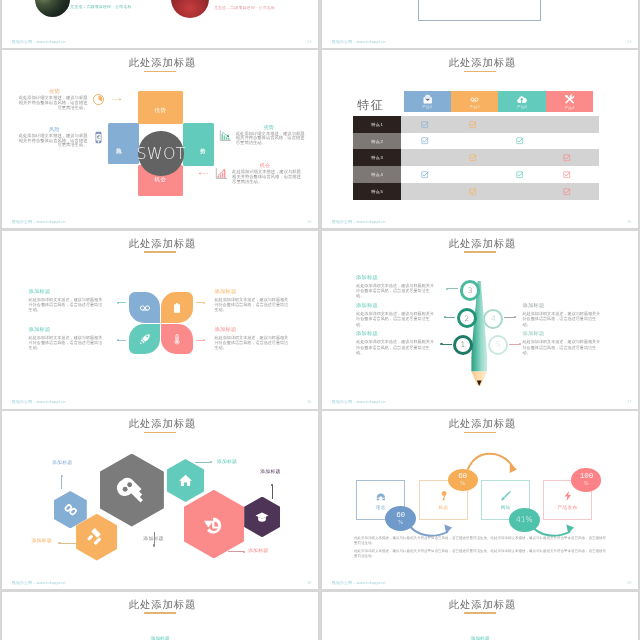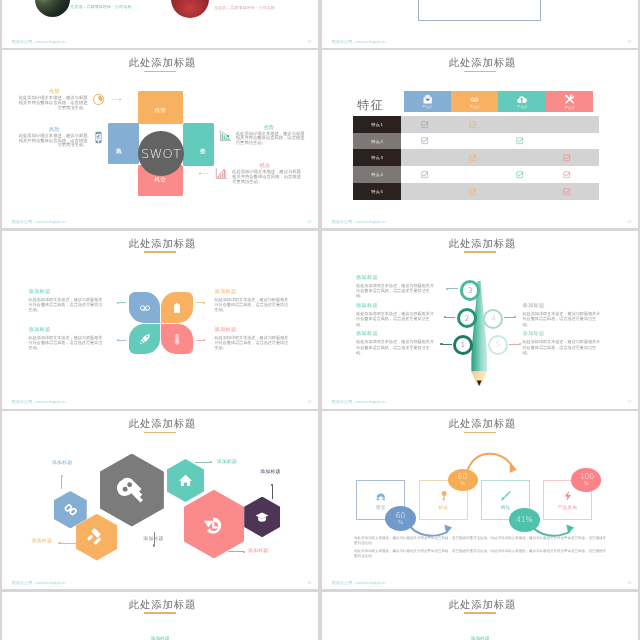--- a/index.html
+++ b/index.html
@@ -48,21 +48,21 @@
   .q-bottom{left:30.8px;top:74.7px;width:44.3px;height:30.9px;background:#fb8b8b;border-radius:1.5px;}
   .q-left  {left:0;      top:32.5px;width:31.1px;height:40.8px;background:#84aed4;border-radius:1.5px;}
   .q-right {left:75.2px; top:32.3px;width:31.1px;height:42.7px;background:#63cbbb;border-radius:1.5px;}
   .q .vert{writing-mode:vertical-rl;line-height:1;position:absolute;top:50%;transform:translateY(-50%);}
   .q-left .vert{left:8.5px;}
   .q-right .vert{right:8.5px;}
   .q-top span{margin-top:7px;}
   .q-bottom span{margin-bottom:3px;}
   .swot-core{position:absolute;left:30.8px;top:40.1px;width:45.6px;height:45.6px;border-radius:50%;
       background:#636363;display:flex;align-items:center;justify-content:center;
-      color:#ececec;font-size:13px;letter-spacing:.2px;font-weight:300;
+      color:#ececec;font-size:16px;letter-spacing:.2px;font-weight:300;
       font-family:"DejaVu Sans",sans-serif;}
 
   .sw-row{position:absolute;display:flex;align-items:center;}
   .sw-txt{width:73px;font-size:4.3px;line-height:1.15;color:#8f8f8f;text-align:right;}
   .sw-txt.r{text-align:left;}
   .sw-hd{font-size:5.2px;letter-spacing:.2px;margin-bottom:1.8px;line-height:1;}
   .sw-ic{margin-left:4.3px;}
   .sw-ar{margin-left:6.8px;}
   .sw-ar.l{margin-left:0;margin-right:6.8px;}
   .sw-a{left:12.5px;top:39px;}
@@ -183,21 +183,21 @@
   .fb-1{left:34.1px;top:69.2px;border:.7px solid #a9bed3;}
   .fb-2{left:96.9px;top:69.2px;border:.7px solid #f1d7b4;}
   .fb-3{left:159.1px;top:69.2px;border:.7px solid #b5e0d8;}
   .fb-4{left:220.8px;top:69.2px;border:.7px solid #f3c9cc;}
   .fic{line-height:0;}
   .ftx{font-size:4.6px;letter-spacing:.4px;}
   .bub{position:absolute;width:31.6px;height:25.3px;border-radius:50%;
        display:flex;align-items:center;justify-content:center;color:#f4f8fc;
        text-align:center;z-index:3;font-family:"DejaVu Sans",sans-serif;}
   .bv{display:block;font-size:7.6px;line-height:1.0;font-weight:300;letter-spacing:-.2px;}
-  .bv b{display:block;font-weight:300;}
+  .bv b{display:block;font-weight:300;font-family:Liberation Mono, monospace;}
   .bv i{display:block;font-style:normal;font-size:5.4px;margin-top:.4px;}
   .bv1{display:block;font-size:7.6px;line-height:1;font-weight:300;white-space:nowrap;}
   .bb-1{left:62.7px;top:94.6px;background:#6f9ac9;}
   .bb-2{left:125.5px;top:58.1px;background:#f6ad55;width:30px;height:22.2px;}
   .bb-3{left:187.1px;top:96.5px;background:#4fc2ab;width:30.6px;height:24.2px;}
   .bb-4{left:249.3px;top:57.1px;background:#fb8287;width:29.3px;height:23.5px;}
   .bb-4 .bv{width:12px;}
   .fpar{position:absolute;width:253px;font-size:3.5px;line-height:1.5;color:#9a9a9a;}
   .fp-1{left:32px;top:125px;}
   .fp-2{left:32px;top:138px;}

